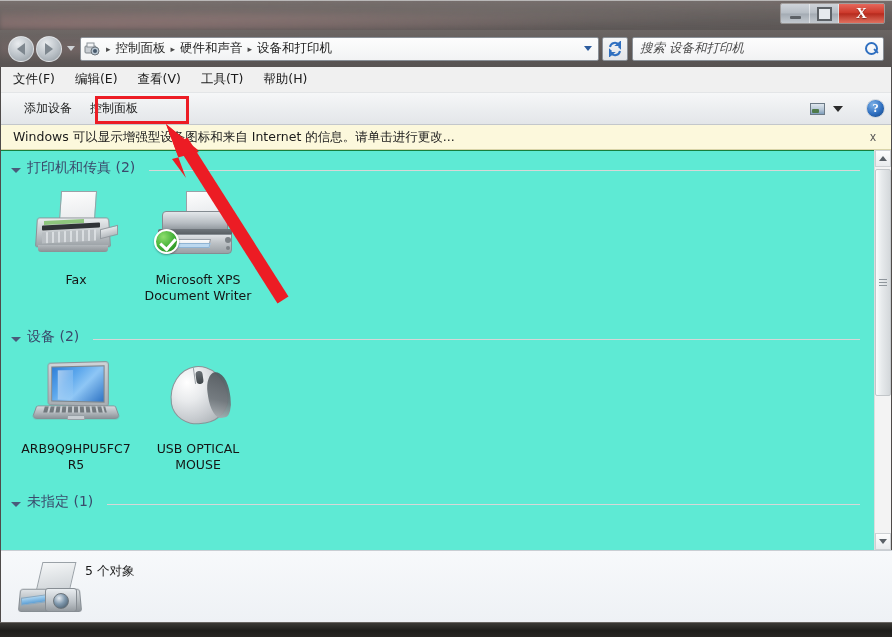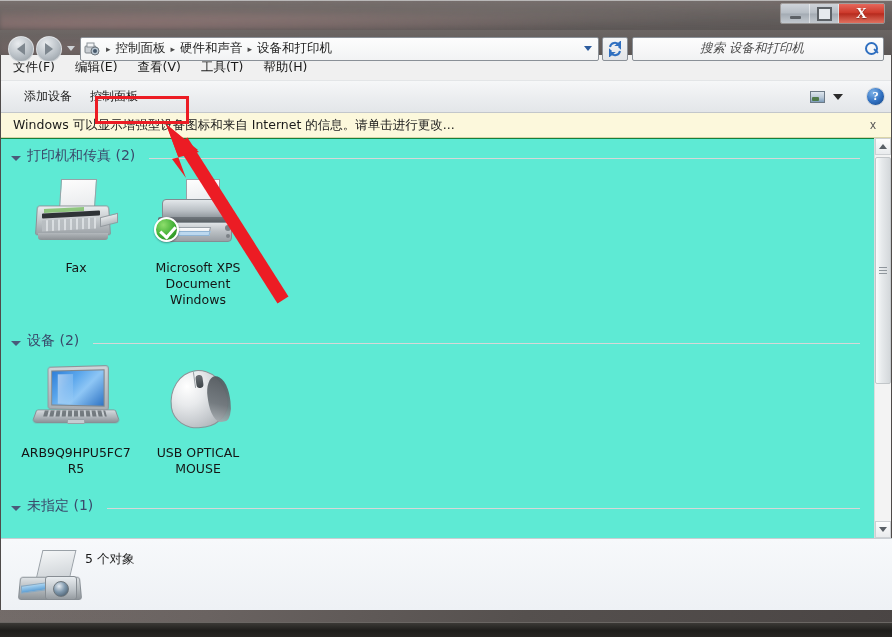--- a/index.html
+++ b/index.html
@@ -127,41 +127,41 @@
     width: 26px; height: 24px; margin-left: 3px; flex: none; position: relative; z-index: 2;
     background: linear-gradient(180deg, #f4f5f6 0%, #e3e5e8 100%);
     border: 1px solid #8a9097; border-radius: 2px;
     display: flex; align-items: center; justify-content: center;
     color: #2f6fc0; font-size: 14px; font-weight: bold;
   }
   .searchbox {
     width: 252px; height: 24px; margin-left: 4px; flex: none; position: relative; z-index: 2;
     background: linear-gradient(180deg, #fdfdfd 0%, #f1f2f3 100%);
     border: 1px solid #8a9097; border-radius: 2px;
-    display: flex; align-items: center; padding: 0 4px 0 7px; text-align: center;
+    display: flex; align-items: center; padding: 0 4px 0 7px;
   }
   .searchbox span.ph {
     flex: 1; font-size: 12.5px; color: #4c4c4c; font-style: italic;
     font-family: "DejaVu Sans", "Liberation Sans", sans-serif; white-space: nowrap; overflow: hidden;
   }
   .search-mag {
     width: 15px; height: 15px; flex: none; position: relative;
   }
   .search-mag::before {
     content: ""; position: absolute; left: 1px; top: 1px; width: 9px; height: 9px;
     border: 2px solid #2f6fc0; border-radius: 50%;
   }
   .search-mag::after {
     content: ""; position: absolute; left: 9px; top: 9px; width: 6px; height: 2px;
     background: #2f6fc0; transform: rotate(45deg); border-radius: 1px;
   }
 
   
   .client {
-    position: absolute; left: 0; top: 55px; width: 892px; height: 555px;
+    position: absolute; left: 0; top: 67px; width: 892px; height: 555px;
     background: #f0f0f0; border-left: 1px solid #4f4b4a; border-right: 1px solid #4f4b4a;
   }
 
   
   .menubar {
     height: 25px; background: #f0f0f0; display: flex; align-items: center;
     padding-left: 12px; gap: 20px;
   }
   .menu-item {
     font-size: 12.5px; color: #1a1a1a; white-space: nowrap;
@@ -589,21 +589,21 @@
             <div class="icon-box ic-printer">
               <span class="paper"></span>
                 <span class="top"></span>
                 <span class="mid"></span>
               <span class="body"></span>
                 <span class="out"></span>
                 <span class="out2"></span>
                 <span class="knob"></span>
               <span class="check-badge"></span>
             </div>
-            <div class="label">Microsoft XPS Document Windows</div>
+            <div class="label">Microsoft XPS Document Writer</div>
           </div>
 
         </div>
 
         <div class="group-header" style="padding-top:18px;">
           <span class="group-tri"></span>
           <span class="group-title">设备 (2)</span>
           <span class="group-rule"></span>
         </div>
         <div class="tiles">

